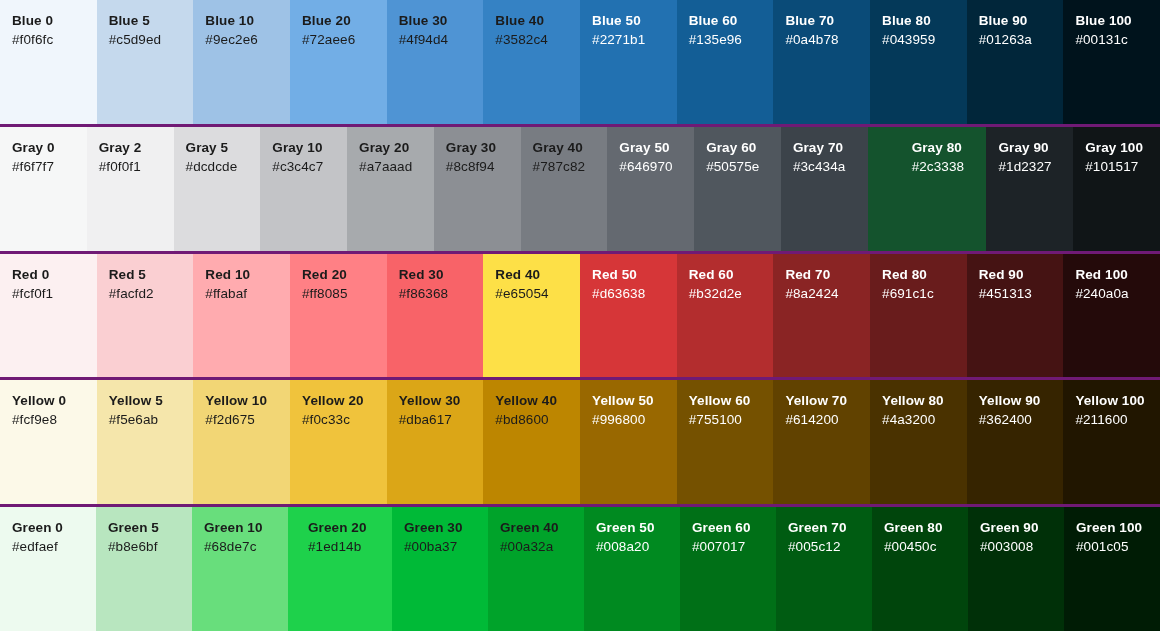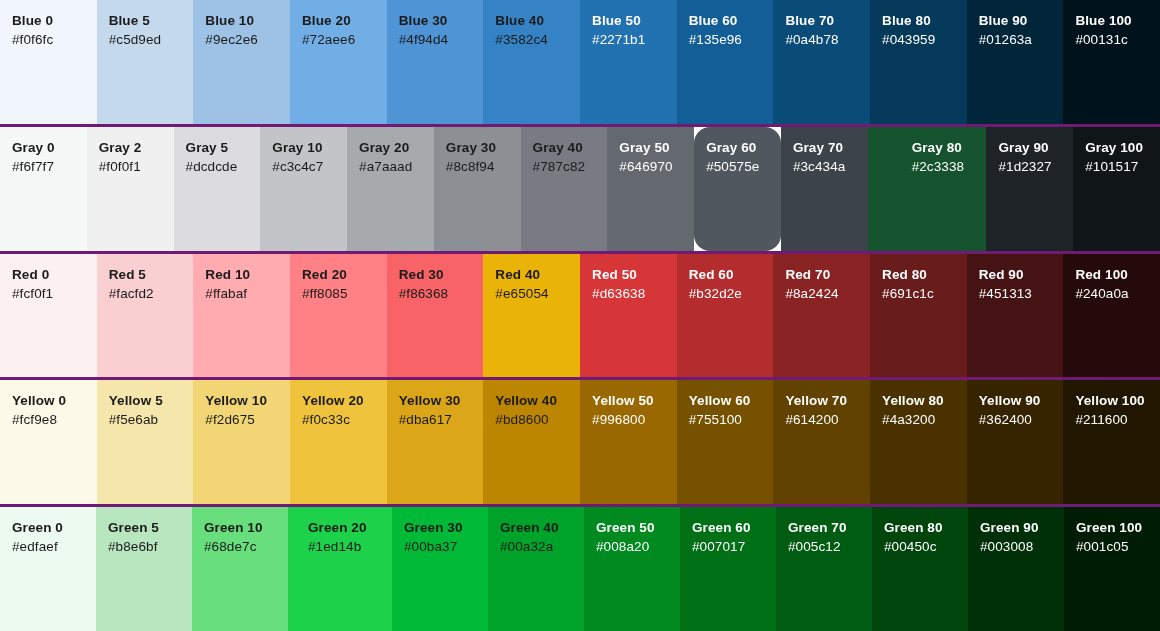--- a/index.html
+++ b/index.html
@@ -146,21 +146,21 @@
         <div class="swatch-hex">#8c8f94</div>
       </div>
       <div class="swatch text-dark" style="background: rgb(120, 124, 130);">
         <div class="swatch-name">Gray 40</div>
         <div class="swatch-hex">#787c82</div>
       </div>
       <div class="swatch text-light" style="background: rgb(100, 105, 112);">
         <div class="swatch-name">Gray 50</div>
         <div class="swatch-hex">#646970</div>
       </div>
-      <div class="swatch text-light" style="background: rgb(80, 87, 94); border-radius: 16px;">
+      <div class="swatch text-light" style="background: rgb(80, 87, 94);">
         <div class="swatch-name">Gray 60</div>
         <div class="swatch-hex">#50575e</div>
       </div>
       <div class="swatch text-light" style="background: rgb(60, 67, 74);">
         <div class="swatch-name">Gray 70</div>
         <div class="swatch-hex">#3c434a</div>
       </div>
       <div class="swatch text-light" style="background: #14532d; padding-left: 44px;">
         <div class="swatch-name">Gray 80</div>
         <div class="swatch-hex">#2c3338</div>
@@ -188,21 +188,21 @@
         <div class="swatch-hex">#ffabaf</div>
       </div>
       <div class="swatch text-dark" style="background: rgb(255, 128, 133);">
         <div class="swatch-name">Red 20</div>
         <div class="swatch-hex">#ff8085</div>
       </div>
       <div class="swatch text-dark" style="background: rgb(248, 99, 104);">
         <div class="swatch-name">Red 30</div>
         <div class="swatch-hex">#f86368</div>
       </div>
-      <div class="swatch text-dark" style="background: #eab308;">
+      <div class="swatch text-dark" style="background: #fde047;">
         <div class="swatch-name">Red 40</div>
         <div class="swatch-hex">#e65054</div>
       </div>
       <div class="swatch text-light" style="background: rgb(214, 54, 56);">
         <div class="swatch-name">Red 50</div>
         <div class="swatch-hex">#d63638</div>
       </div>
       <div class="swatch text-light" style="background: rgb(179, 45, 46);">
         <div class="swatch-name">Red 60</div>
         <div class="swatch-hex">#b32d2e</div>

